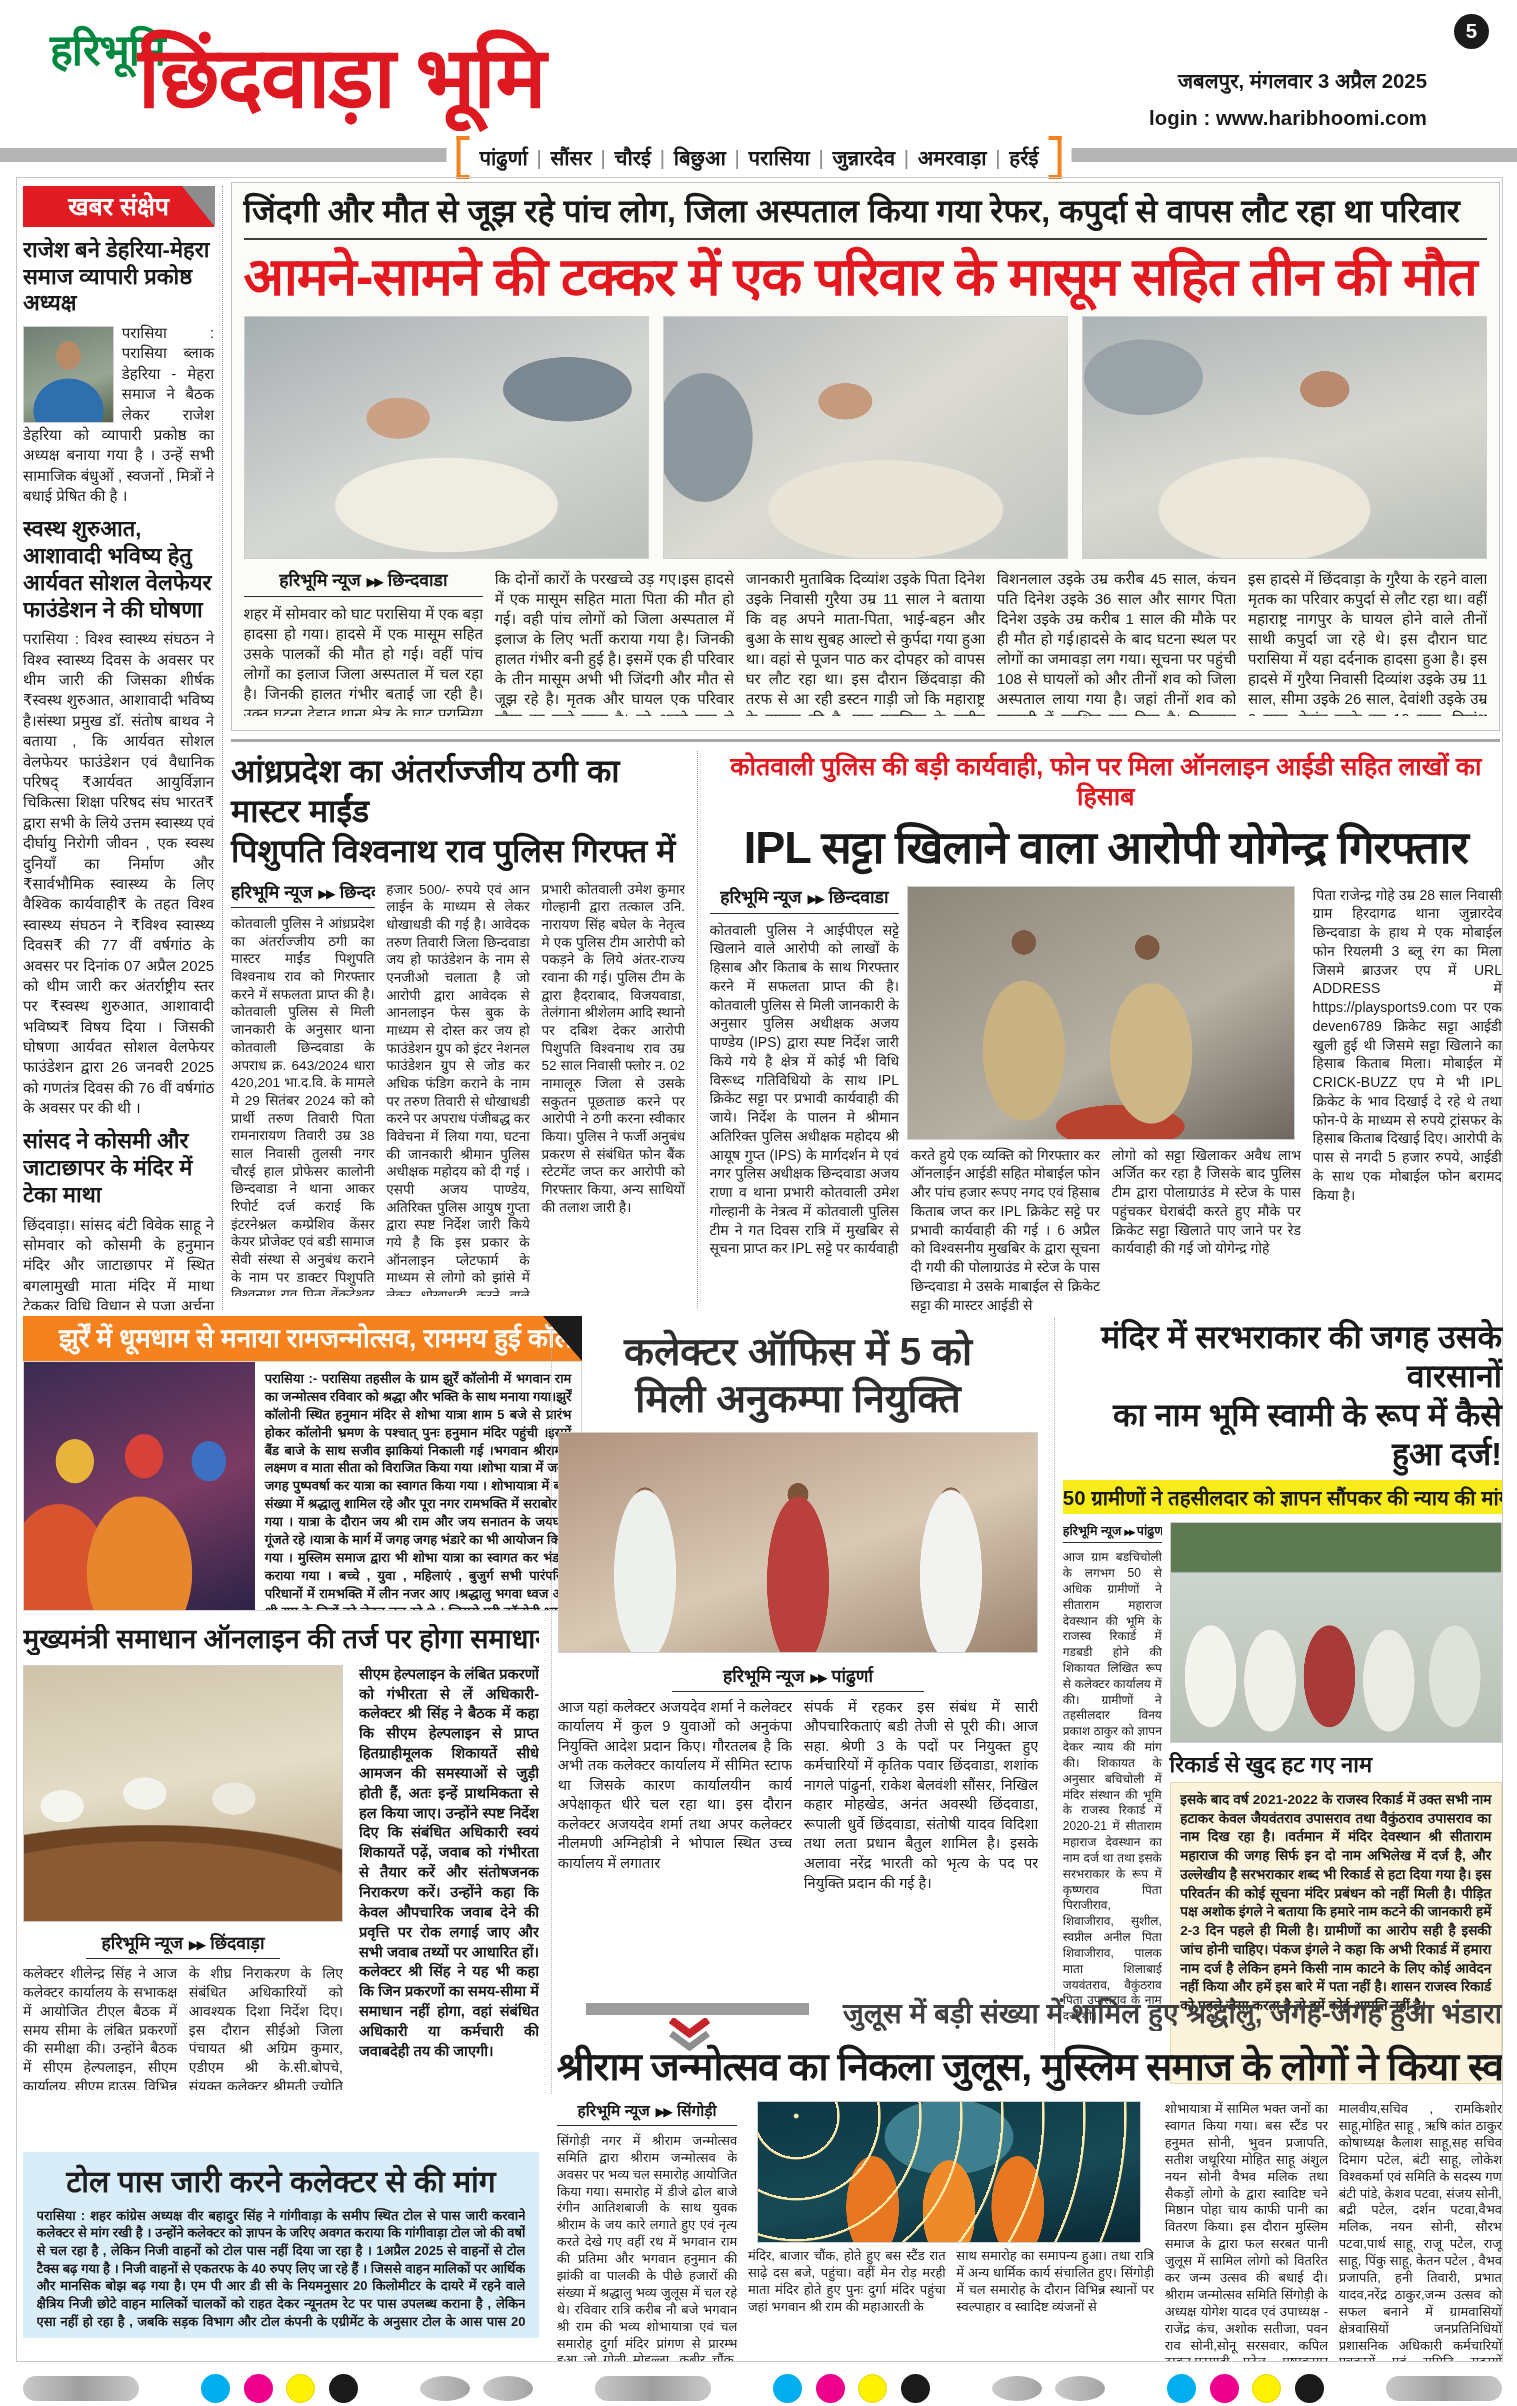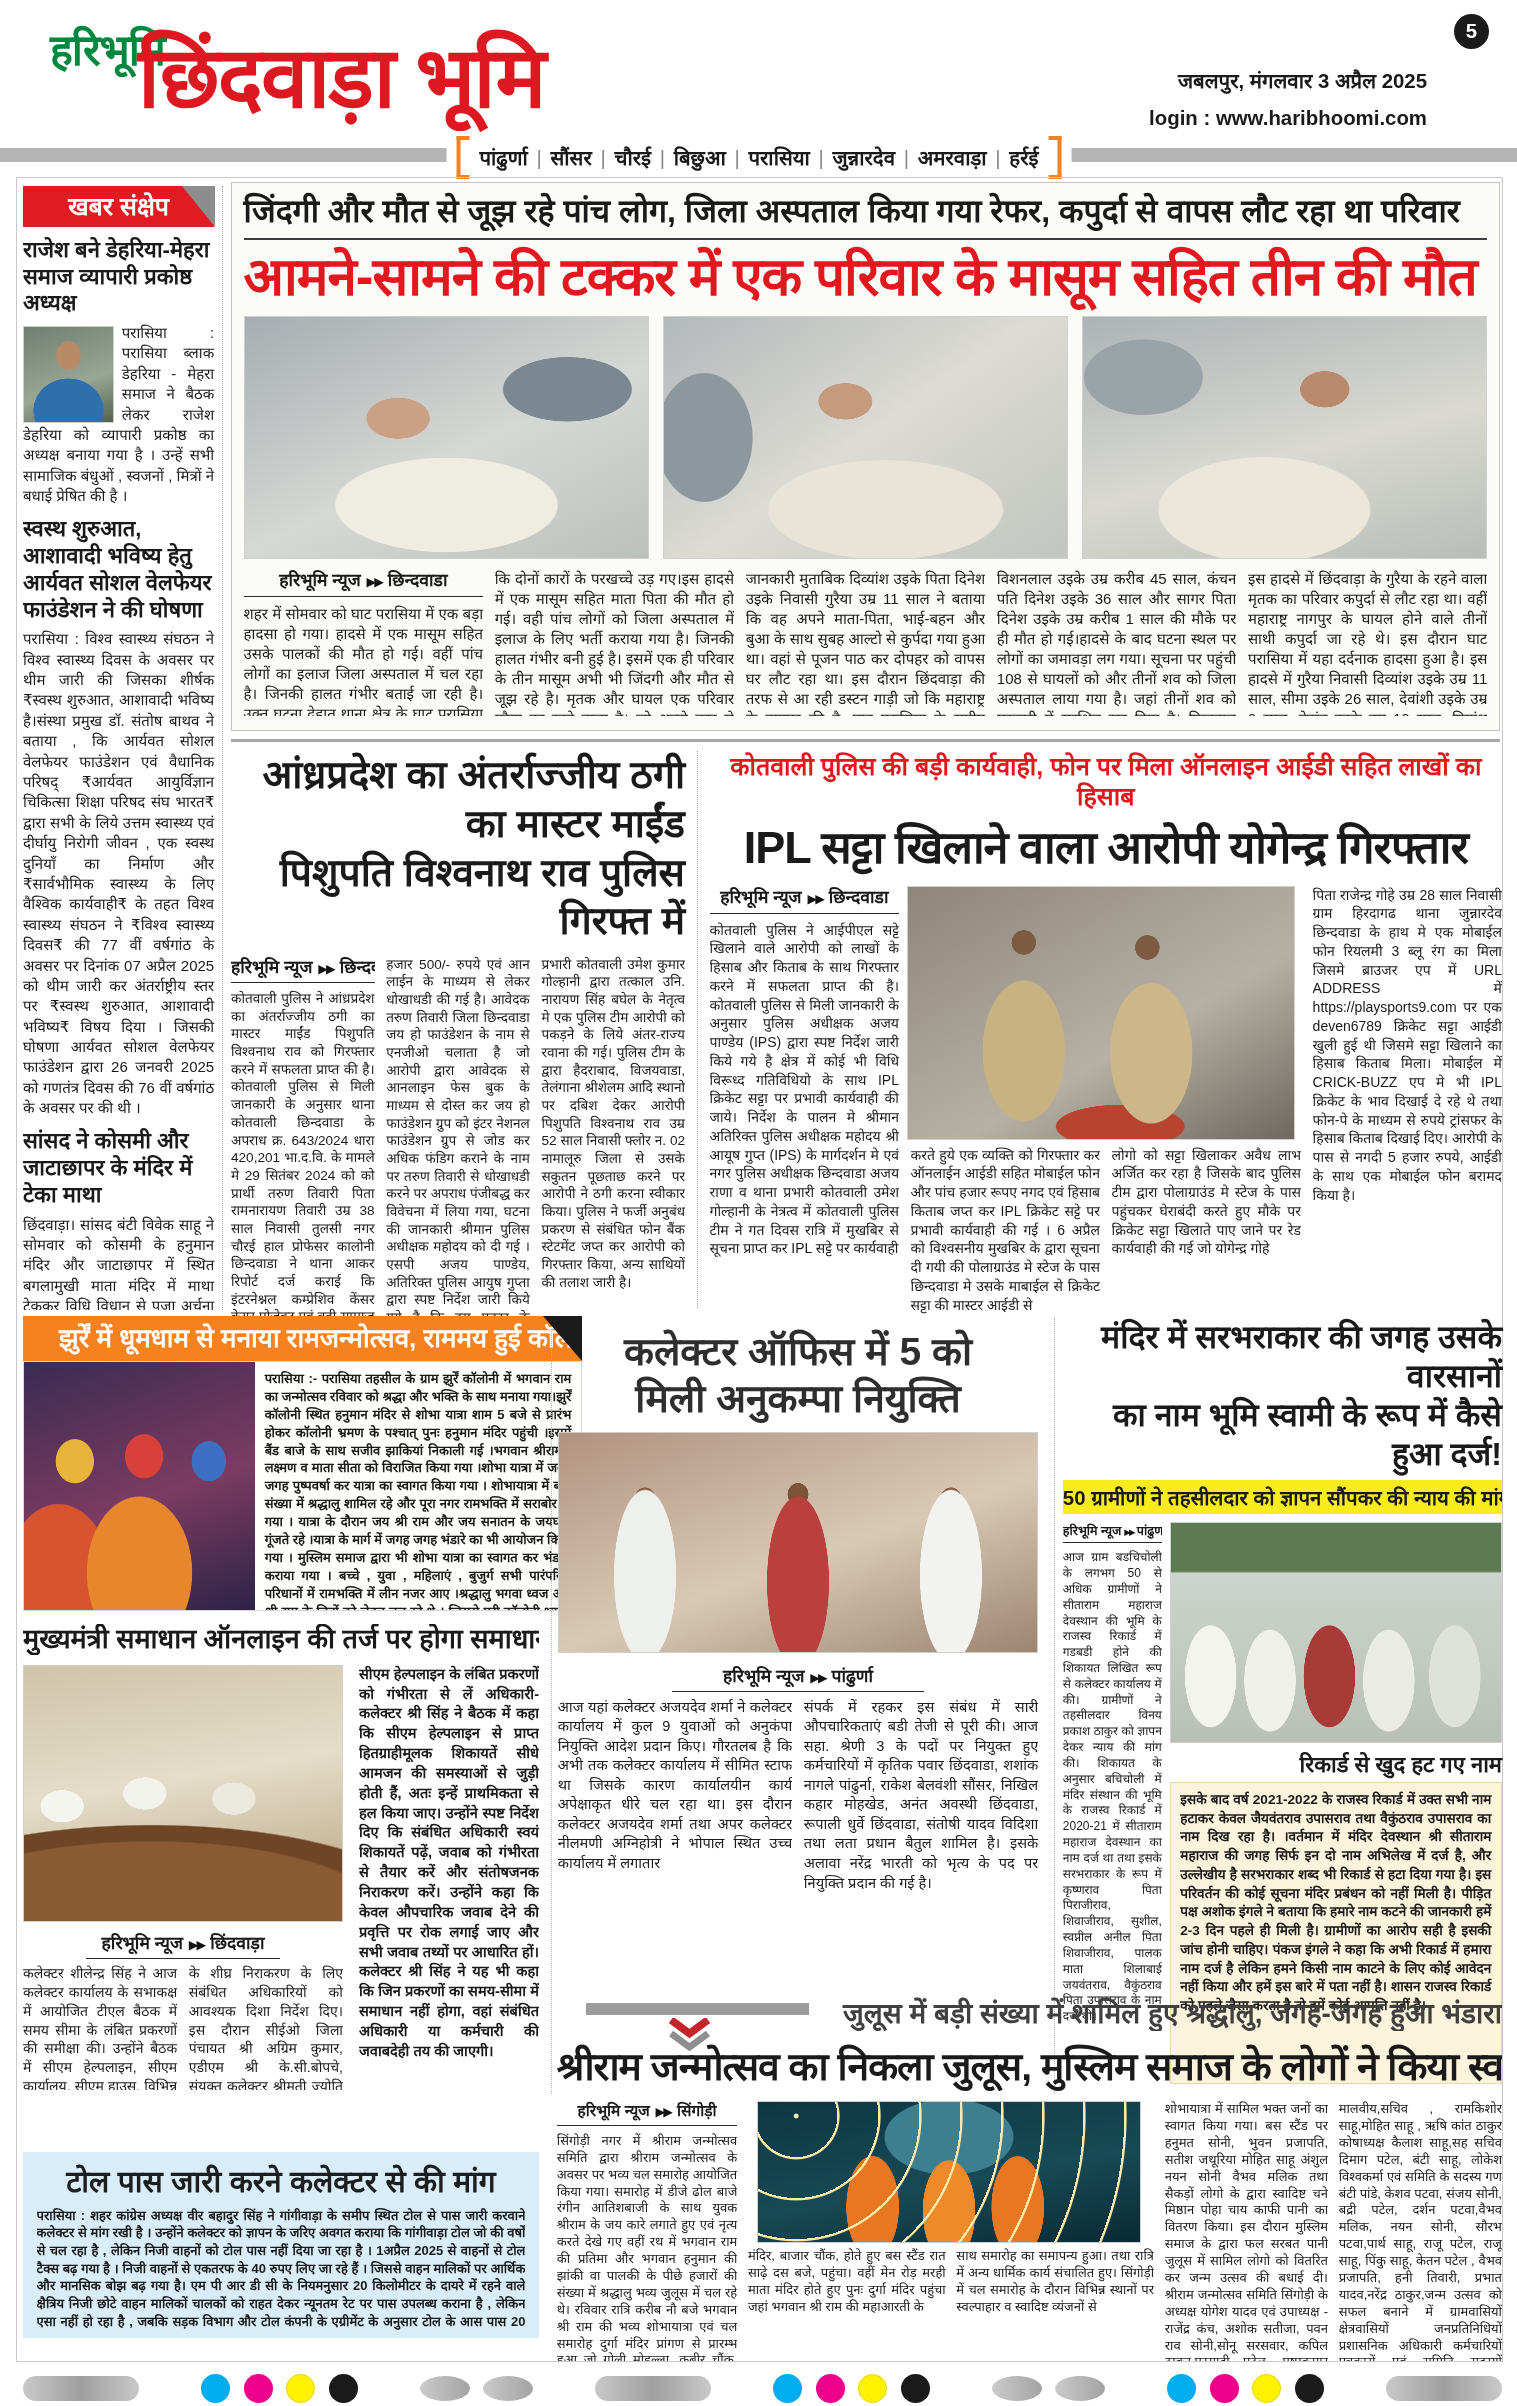--- a/index.html
+++ b/index.html
@@ -101,21 +101,21 @@
   .kicker{font-size:32px;font-weight:800;line-height:1.15;border-bottom:2.9px solid #3c3c3c;padding-bottom:8.7px}
   .main-head{font-size:53px;font-weight:800;color:#e3171e;letter-spacing:-1px;margin-top:8.7px;line-height:1.05}
   .main-photos{display:flex;gap:13.6px;margin-top:11.6px}
   .main-photos .ph{flex:1;height:243px}
   .main-story .cols{margin-top:9.7px;height:147px}
 
   .h-divider{left:231px;top:739px;width:1269px;height:2.9px;background:#a8a8a8}
 
   
   .fraud{left:231px;top:751px;width:454px;height:557px}
-  .fraud .hl{font-size:39px;font-weight:800;text-align:right;line-height:1.25}
+  .fraud .hl{font-size:32px;font-weight:800;text-align:left;line-height:1.25}
   .fraud .cols{margin-top:9.7px;height:415px}
   .fraud .col{font-size:13.6px;line-height:1.3}
 
   .ipl{left:697px;top:751px;width:805px;height:557px;border-left:1px dotted #9a9a9a;padding-left:11.6px}
   .ipl .kick{font-size:25px;font-weight:800;color:#e3171e;text-align:center;line-height:1.2}
   .ipl .hl{font-size:45px;font-weight:800;text-align:center;letter-spacing:-1px;margin-top:3.9px}
   .ipl-body{position:relative;margin-top:9.7px;height:432px;display:flex;gap:11.6px}
   .ipl-body .col{font-size:14px}
   .ipl-photo{position:absolute;left:197px;top:0;width:388px;height:254px}
   .spacer-photo{height:260px}
@@ -154,21 +154,21 @@
   .temple{left:1054px;top:1318px;width:448px;height:776px;border-left:1px dotted #b5b5b5;padding-left:7.8px}
   .temple .hl{font-size:32px;font-weight:800;text-align:right;line-height:1.22}
   .temple .yellowband{font-size:20.4px}
   .temple-row{display:flex;gap:7.8px;margin-top:7.8px}
   .temple-colL{width:99px;flex:none}
   .temple-colL .byline{font-size:12.6px;border-bottom-width:1.5px}
   .temple-colL .byline .byline-arrows-icon::before{font-size:8.7px;margin:0 2.9px}
   .temple-colL .body{font-size:12px;line-height:1.32;text-align:justify;height:582px;overflow:hidden}
   .temple-colR{flex:1}
   .temple-colR .ph{width:100%;height:221px}
-  .temple-cap{font-size:22px;font-weight:800;text-align:right;margin:5.8px 0 3.9px}
+  .temple-cap{font-size:22px;font-weight:800;text-align:left;margin:5.8px 0 3.9px}
   .temple-box{background:#fbf3dc;border:1px solid #e7d8a7;padding:7.8px 9.7px;font-size:13.6px;font-weight:600;
     line-height:1.38;text-align:justify;height:302px;overflow:hidden}
 
   
   .toll{left:23px;top:2152px;width:516px;height:186px;background:#d9edf8;padding:7.8px 13.6px}
   .toll .hl{font-size:30px;font-weight:800;text-align:center;color:#1e1e1e}
   .toll .body{margin-top:5.8px;font-size:13px;font-weight:600;line-height:1.36;text-align:justify;height:124px;overflow:hidden}
 
   
   .proc{left:551px;top:1997px;width:951px;height:371px;padding-left:5.8px}

